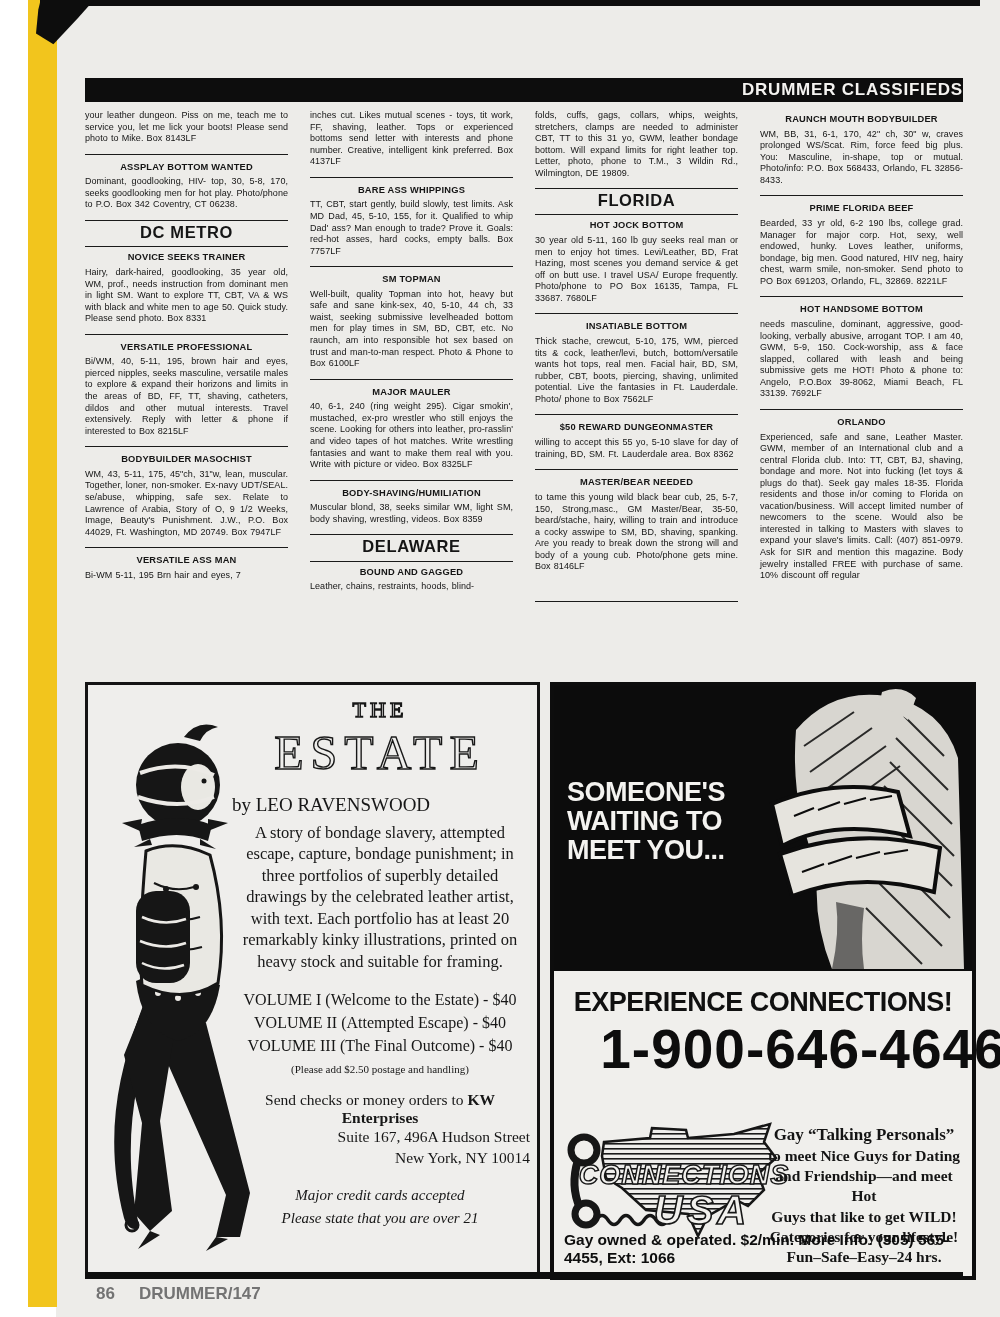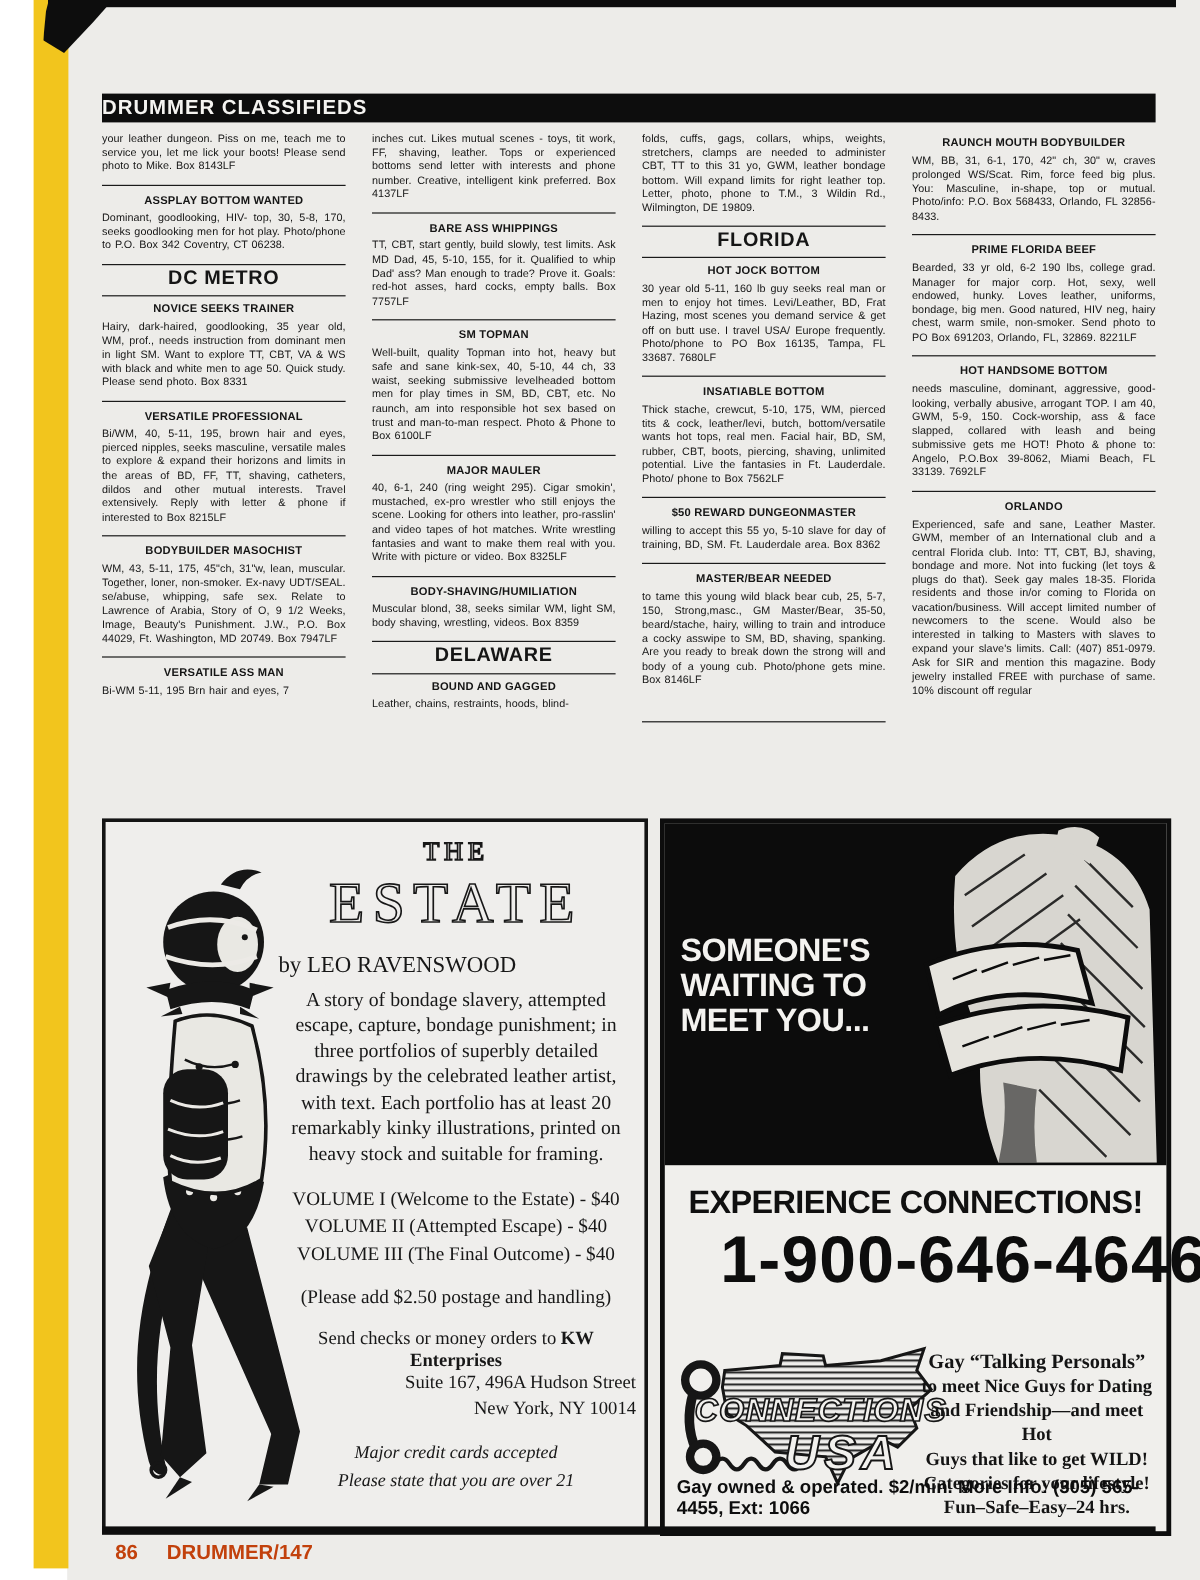--- a/index.html
+++ b/index.html
@@ -5,21 +5,21 @@
   html,body{margin:0;padding:0;background:#ffffff;}
   .page{position:relative;width:1000px;height:1317px;background:#ffffff;overflow:hidden;
         font-family:"Liberation Sans",sans-serif;color:#151515;}
   .paper{position:absolute;left:56px;top:0;right:0;bottom:0;background:#edece9;}
   .stripe{position:absolute;left:28px;top:0;width:29px;height:1307px;background:#f2c51d;}
   .edge-top{position:absolute;left:40px;top:0;width:940px;height:6px;background:#0d0d0d;}
   .edge-corner{position:absolute;left:36px;top:0;width:58px;height:48px;background:#0d0d0d;
         clip-path:polygon(8% 0,100% 0,72% 38%,30% 92%,0 70%,4% 20%);}
 
   .header-bar{position:absolute;left:85px;top:78px;width:878px;height:24px;background:#0d0d0d;
-        display:flex;align-items:center;justify-content:flex-start;}
+        display:flex;align-items:center;justify-content:flex-end;}
   .header-bar span{color:#f4f3f0;font-weight:bold;font-size:17px;letter-spacing:.8px;}
 
   .columns{position:absolute;left:85px;top:110px;width:878px;display:flex;gap:22px;}
   .col{flex:1;font-size:9px;line-height:1.28;}
   .block{margin-bottom:8px;}
   .block.ruled{border-top:1.5px solid #1a1a1a;padding-top:3px;margin-top:9px;}
   .block.rule-below{border-bottom:1.5px solid #1a1a1a;padding-bottom:28px;}
   .ad-head{font-weight:bold;text-align:center;font-size:9.3px;margin:4px 0 3px;letter-spacing:.2px;}
   .ad-body{text-align:justify;letter-spacing:.05px;word-spacing:.6px;}
   .section{border-top:1.5px solid #1a1a1a;border-bottom:1.5px solid #1a1a1a;text-align:center;
@@ -30,21 +30,21 @@
         border:3px solid #141414;background:#efeeec;}
   .estate-illu{position:absolute;left:0px;top:8px;}
   .estate-right{position:absolute;left:142px;top:8px;width:300px;text-align:center;
         font-family:"Liberation Serif",serif;color:#171717;}
   .outline-text{color:#efeeec;-webkit-text-stroke:1.4px #171717;}
   .estate-the{font-size:22px;letter-spacing:4px;margin-top:4px;}
   .estate-title{font-size:48px;letter-spacing:7px;margin-top:2px;}
   .estate-byline{text-align:left;font-size:19px;margin:14px 0 6px 2px;}
   .estate-desc{font-size:16.5px;line-height:1.3;width:290px;margin:0 auto;}
   .estate-volumes{margin-top:16px;font-size:16px;line-height:1.45;width:300px;}
-  .estate-postage{font-size:16px;margin-top:15px;}
+  .estate-postage{font-size:11px;margin-top:5px;}
   .estate-order{font-size:15.5px;margin-top:16px;}
   .estate-addr{font-size:15.5px;line-height:1.35;text-align:right;}
   .estate-credit{font-style:italic;font-size:15px;line-height:1.5;margin-top:16px;}
 
   
   .conn-box{position:absolute;left:550px;top:682px;width:418px;height:590px;
         border:4px solid #0d0d0d;background:#f0efec;}
   .conn-black{position:absolute;left:0;top:0;width:100%;height:285px;background:#0c0c0c;overflow:hidden;}
   .conn-headline{position:absolute;left:13px;top:92px;color:#f4f3f0;font-weight:bold;
         font-size:27px;line-height:1.08;letter-spacing:-.5px;}
@@ -53,21 +53,21 @@
         font-size:27px;letter-spacing:-.5px;color:#101010;}
   .conn-phone{position:absolute;top:331px;width:100%;text-align:center;font-weight:bold;
         font-size:55px;letter-spacing:1px;color:#0d0d0d;padding-left:40px;}
   .conn-logo{position:absolute;left:8px;top:430px;}
   .conn-pitch{position:absolute;left:210px;top:438px;width:200px;text-align:center;
         font-family:"Liberation Serif",serif;font-weight:bold;font-size:15.5px;line-height:1.3;color:#141414;}
   .conn-pitch div:first-child{font-size:17px;}
   .conn-bottom{position:absolute;left:10px;bottom:9px;font-weight:bold;font-size:15.5px;color:#0d0d0d;}
 
   .footer-bar{position:absolute;left:85px;top:1272px;width:878px;height:7px;background:#0e0e0e;}
-  .footer{position:absolute;left:96px;top:1284px;font-weight:bold;font-size:17px;color:#c2410c;}
+  .footer{position:absolute;left:96px;top:1284px;font-weight:bold;font-size:17px;color:#737373;}
   .footer .pgnum{margin-right:24px;}
 </style>
 </head>
 <body>
 
 <div class="page">
   <div class="paper"></div>
   <div class="stripe"></div>
   <div class="edge-top"></div>
   <div class="edge-corner"></div>

